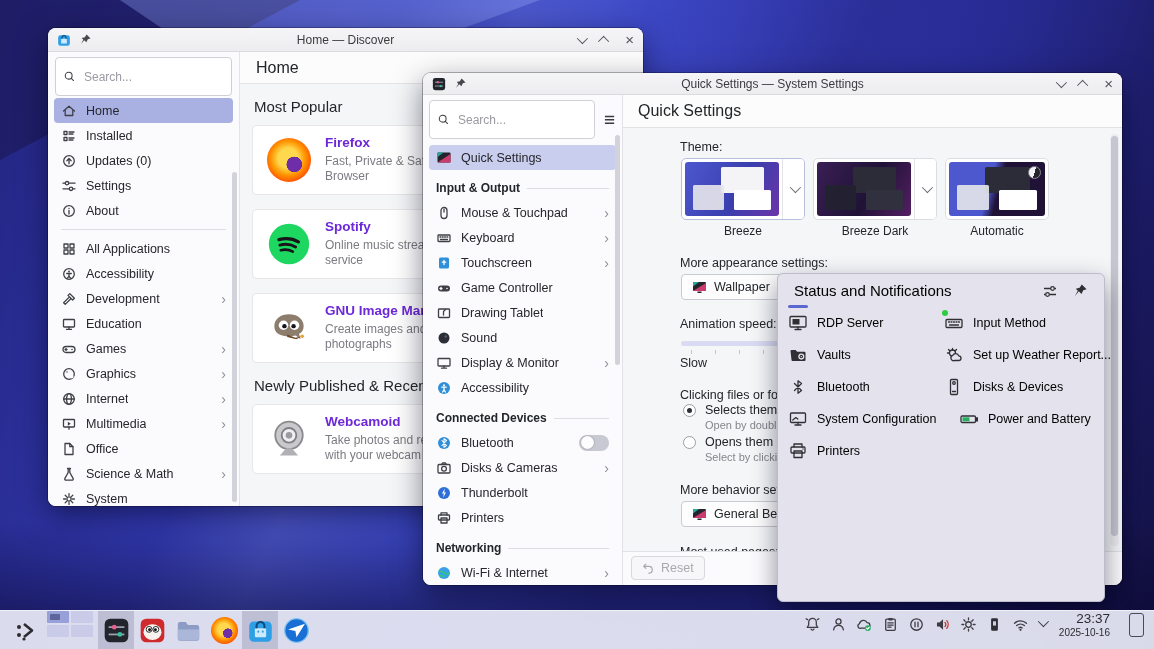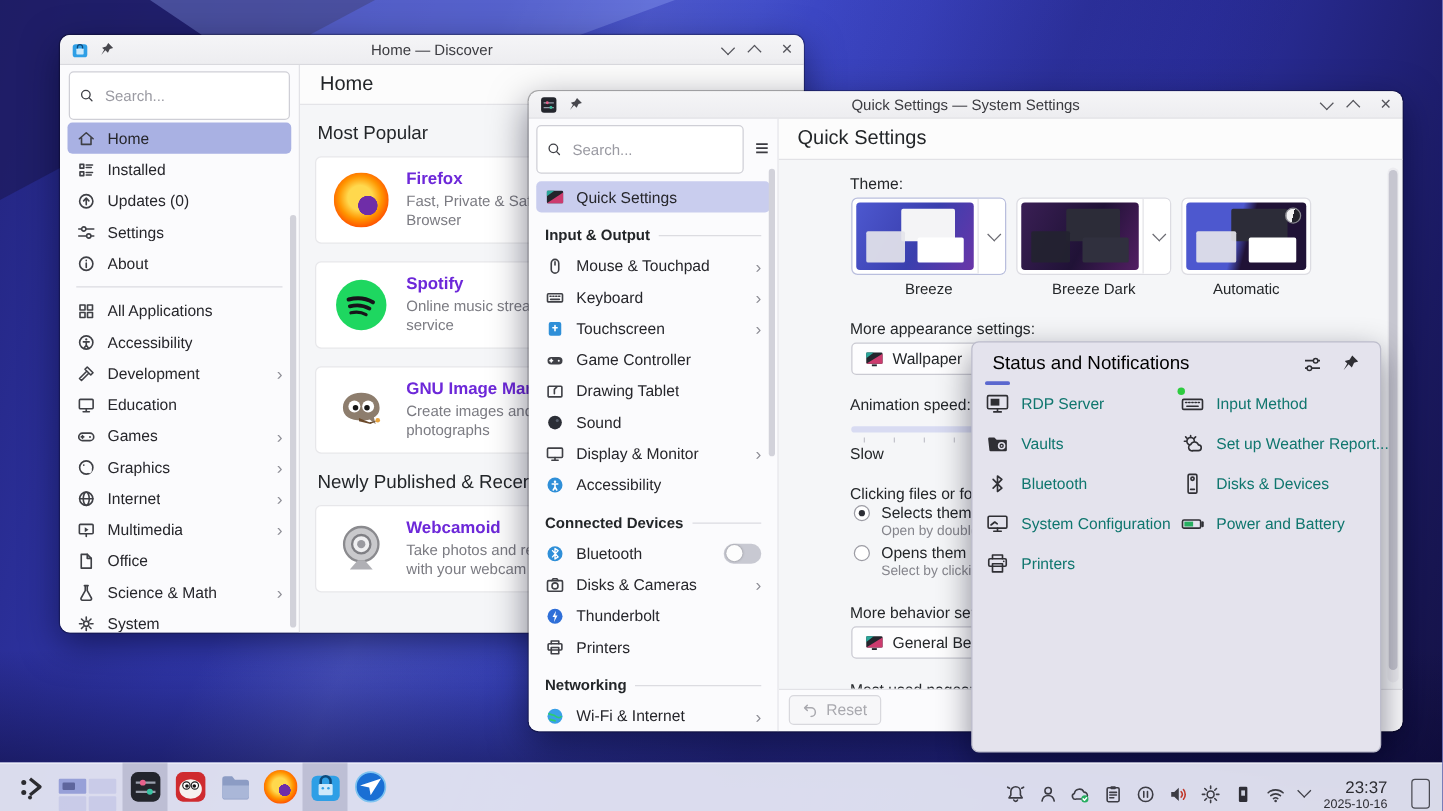--- a/index.html
+++ b/index.html
@@ -113,28 +113,28 @@
   .radio.on::after{content:"";position:absolute;left:3px;top:3px;width:5px;height:5px;border-radius:50%;background:#2d2f36;}
   .ss-scroll{position:absolute;right:3px;top:6px;bottom:6px;width:9px;border-radius:5px;background:#ececf0;}
   .ss-scroll::after{content:"";position:absolute;left:1px;right:1px;top:2px;bottom:10px;border-radius:4px;background:#c6c6d0;}
   .mini-mon{width:15px;height:13px;flex:none;}
 
   
   .popup{position:absolute;left:777px;top:273px;width:328px;height:329px;background:#e4e3ed;
     border:1px solid #bcbccb;border-radius:6px;box-shadow:0 10px 26px rgba(0,0,25,.45);box-sizing:border-box;}
   .pp-title{position:absolute;left:16px;top:8px;font-size:15px;color:#000000;}
   .pp-item{position:absolute;display:flex;align-items:center;gap:9px;height:30px;}
-  .pp-item .plbl{font-size:12.5px;color:#0f766e;white-space:nowrap;}
+  .pp-item .plbl{font-size:12.5px;color:#000000;white-space:nowrap;}
   .pi{width:20px;height:20px;flex:none;stroke:#2f2f34;fill:none;stroke-width:1.3;stroke-linecap:round;stroke-linejoin:round;}
   .rdp-line{position:absolute;left:10px;top:31px;width:20px;height:2.5px;background:#5b68cf;border-radius:2px;}
   .green-dot{position:absolute;width:6px;height:6px;border-radius:50%;background:#2ecc40;left:-2px;top:-3px;}
 
   
   .taskbar{position:absolute;left:0;right:0;bottom:0;height:39px;background:rgba(226,227,240,.96);
-    border-top:1px solid rgba(255,255,255,.6);display:flex;align-items:flex-end;padding:0 10px;box-sizing:border-box;z-index:50;}
+    border-top:1px solid rgba(255,255,255,.6);display:flex;align-items:flex-start;padding:0 10px;box-sizing:border-box;z-index:50;}
   .tb-item{height:39px;display:flex;align-items:center;justify-content:center;flex:none;}
   .tb-item.active{background:rgba(40,40,80,.16);}
   .pager{width:46px;height:26px;display:grid;grid-template-columns:1fr 1fr;grid-template-rows:1fr 1fr;gap:2px;margin:0 5px;}
   .pcell{background:rgba(185,190,228,.55);border-radius:1px;position:relative;}
   .pcell.active{background:rgba(148,156,214,.95);}
   .pcell.active::after{content:"";position:absolute;left:3px;top:3px;width:10px;height:6px;background:rgba(88,94,150,.9);border-radius:1px;}
   .ti{width:17px;height:17px;stroke:#3c3c44;fill:none;stroke-width:1.2;stroke-linecap:round;stroke-linejoin:round;flex:none;}
   .tray{display:flex;align-items:center;gap:9px;margin-left:auto;}
   .clock{text-align:right;color:#2c2c32;line-height:1.15;margin-left:4px;}
   .clock .t{font-size:13.5px;}
@@ -698,21 +698,21 @@
       <span class="plbl">Set up Weather Report...</span>
     </div>
     <div class="pp-item" style="left:166px;top:98px">
       <svg class="pi" viewBox="0 0 20 20">
         <rect x="6.5" y="2.5" width="7" height="15" rx="1"></rect>
           <circle cx="10" cy="6" r="1.3"></circle>
           <path d="M8.5 14.5h3"></path>
       </svg>
       <span class="plbl">Disks &amp; Devices</span>
     </div>
-    <div class="pp-item" style="left:166px;top:130px">
+    <div class="pp-item" style="left:181px;top:130px">
       <svg class="pi" viewBox="0 0 20 20">
         <rect x="2" y="7" width="14.5" height="6.5" rx="1.2"></rect>
         <rect x="3.5" y="8.3" width="7" height="3.9" fill="#27ae60" stroke="none"></rect>
         <path d="M18 9v2.8" stroke-width="2"></path>
       </svg>
       <span class="plbl">Power and Battery</span>
     </div>
   </div>
 
   <div class="taskbar">

